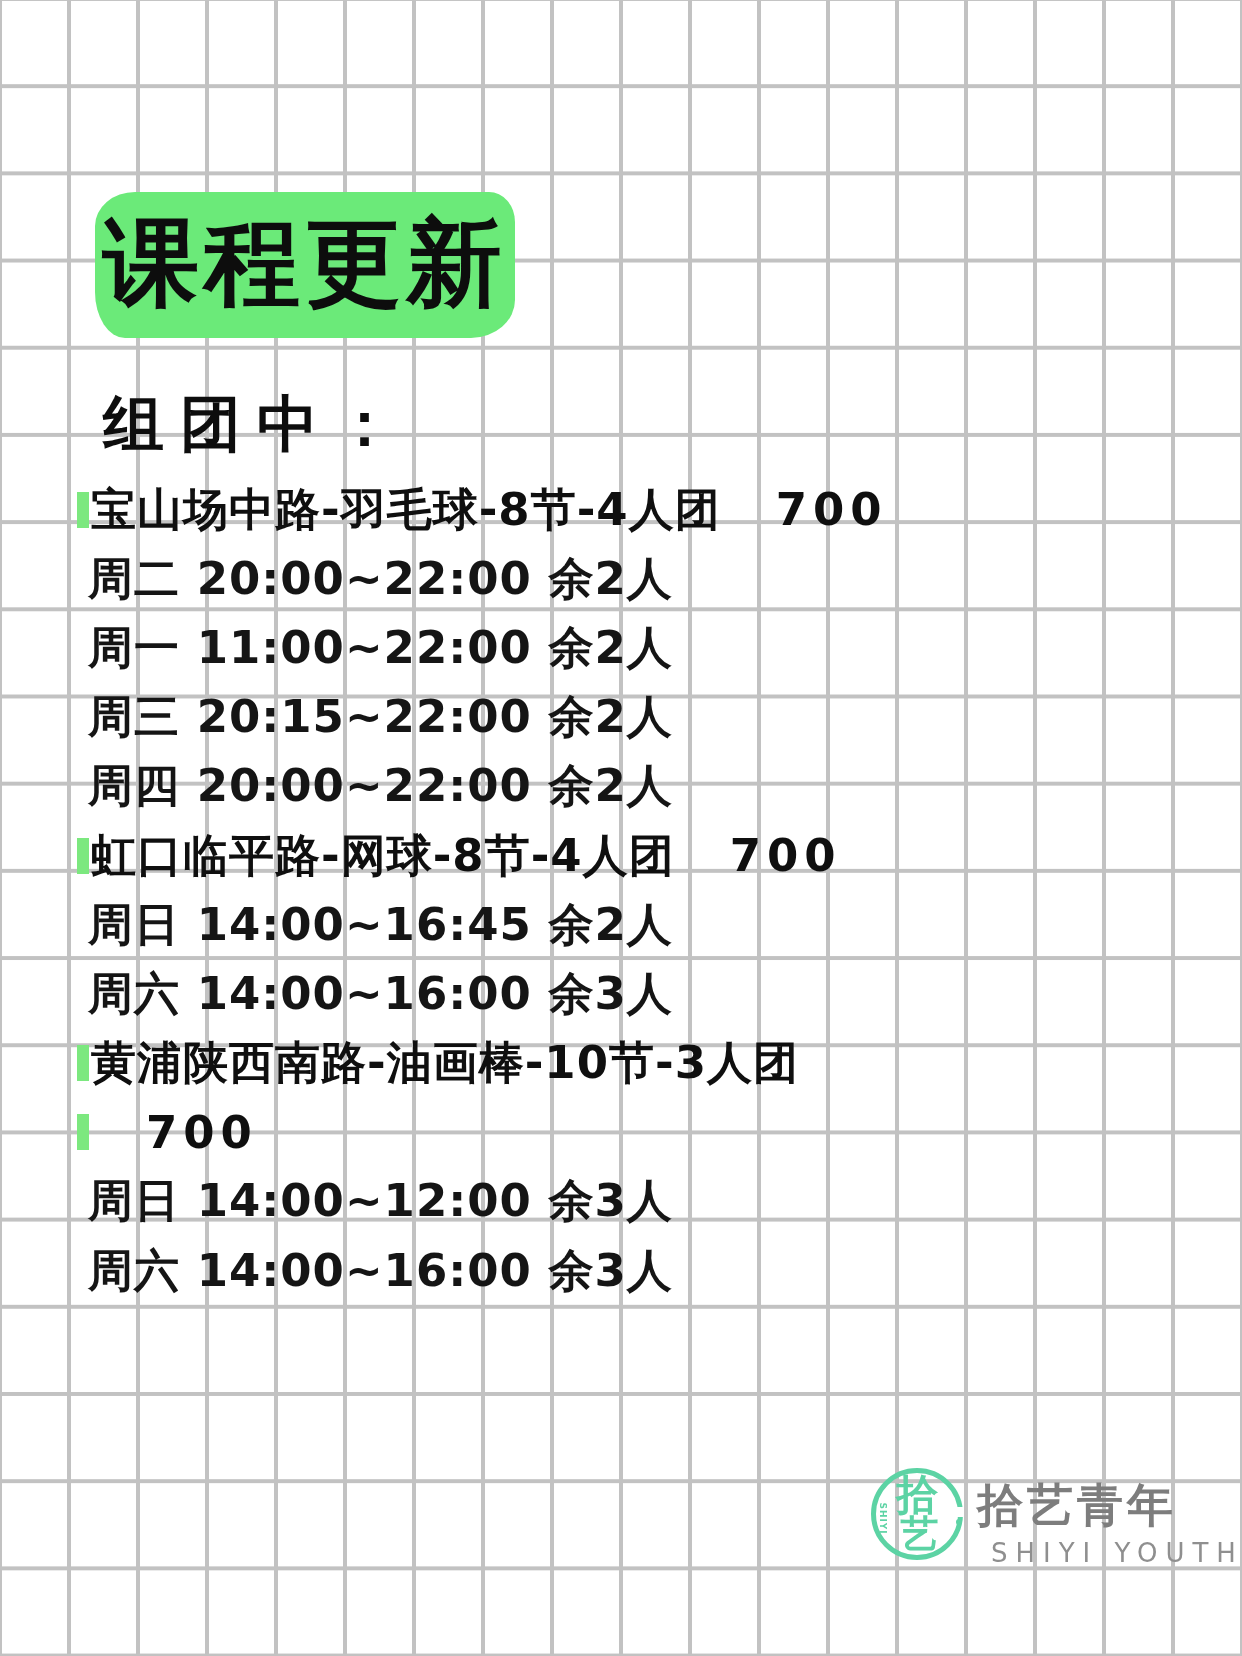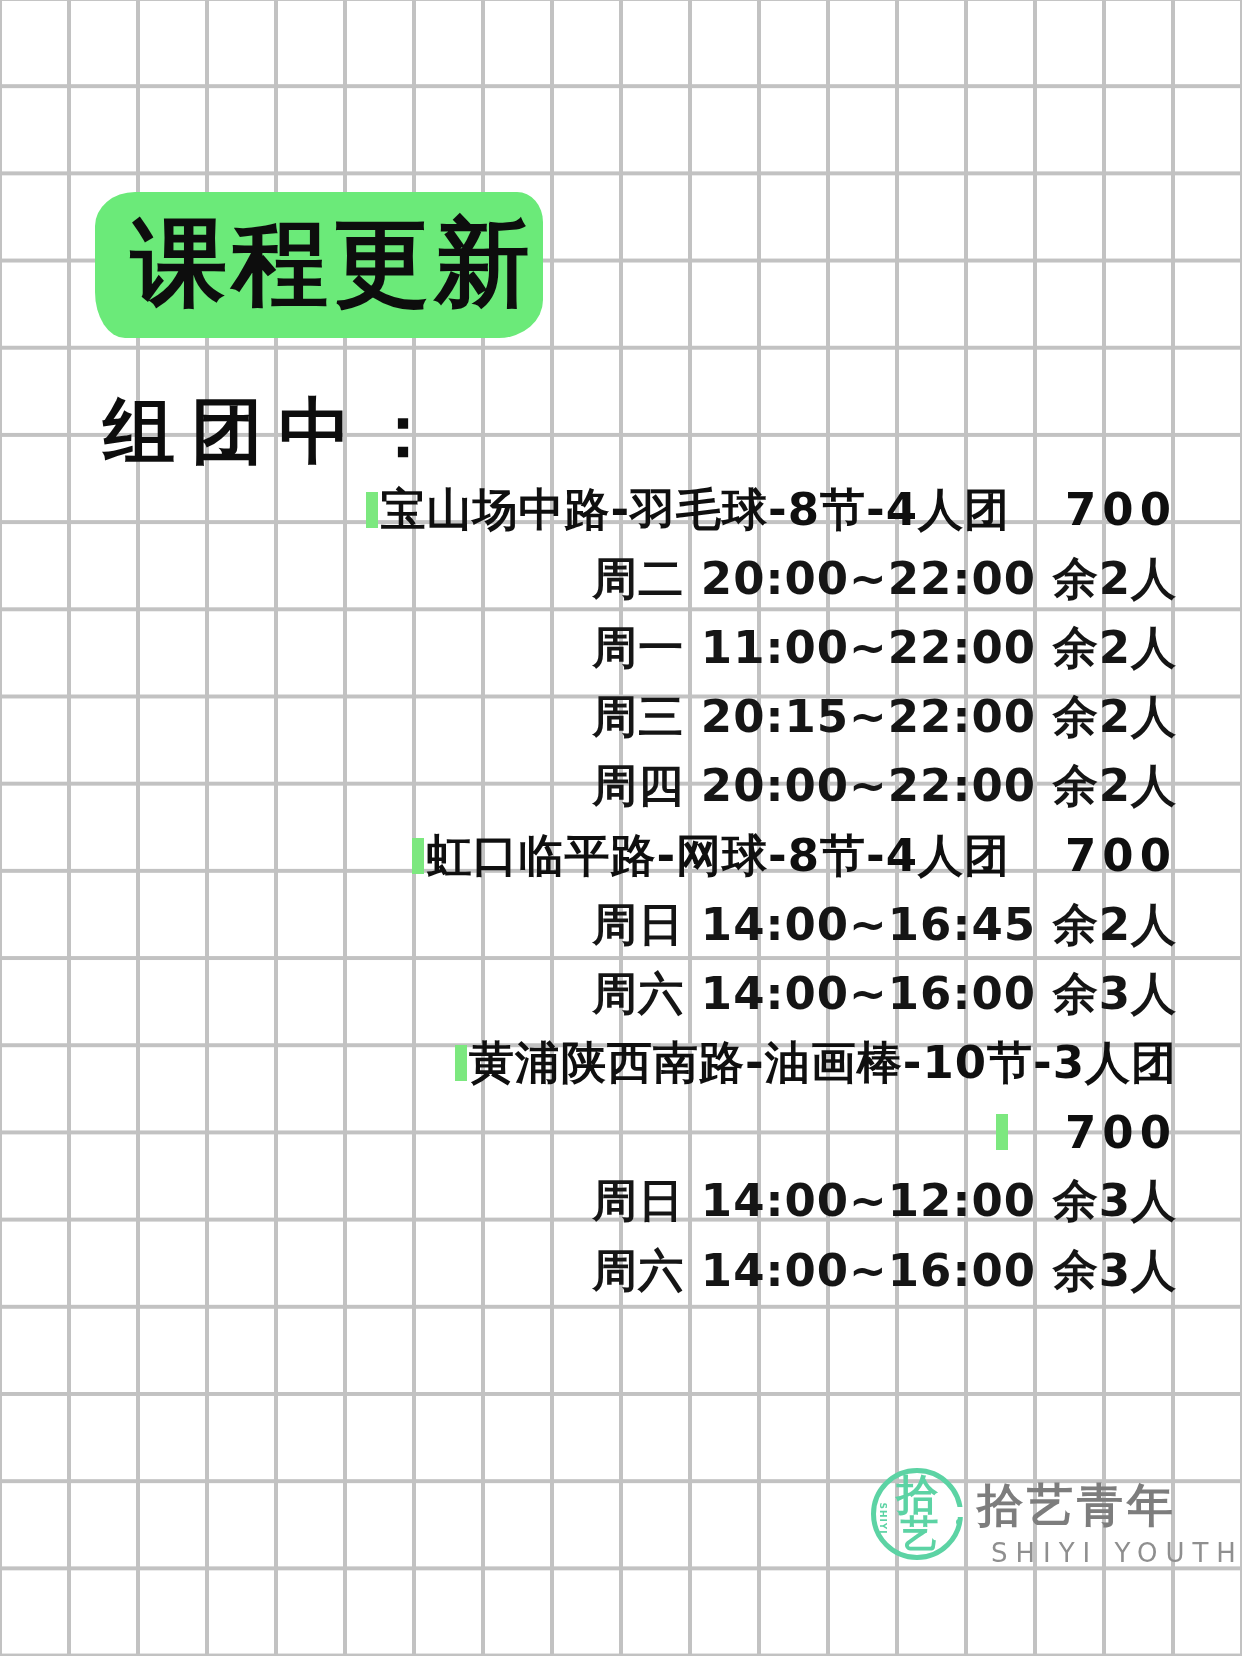--- a/index.html
+++ b/index.html
@@ -15,42 +15,41 @@
     background-position:-2px -3px;
     font-family:"DejaVu Sans",sans-serif;
     color:#141414;
   }
   
   .title-blob{
     position:absolute;left:95px;top:192px;
     width:420px;height:146px;
     background:#6bea79;
     border-radius:40px 26px 44px 30px / 34px 30px 38px 46px;
-    display:flex;align-items:center;justify-content:center;padding-left:28px;
+    display:flex;align-items:center;justify-content:center;
   }
   .title-blob .title-text{
     font-size:96px;font-weight:900;letter-spacing:5px;
     color:#0d0d0d;line-height:1;white-space:nowrap;
     transform:translateY(-2px);
   }
   
   .subtitle{
     position:absolute;left:103px;top:384px;
-    font-size:72px;font-weight:800;letter-spacing:16px;
+    font-size:61px;font-weight:800;letter-spacing:16px;
     color:#0d0d0d;white-space:nowrap;
   }
   
   .course-list{
     position:absolute;left:77px;top:475px;width:1100px;
   }
   .line{
     height:69.2px;
     display:flex;align-items:center;
     white-space:nowrap;
-    justify-content:flex-end;
   }
   .course-title-line .bullet{
     flex:0 0 auto;
     width:12px;height:36px;
     background:#7ce87f;
     margin-right:2px;
   }
   .course-name{
     font-size:45px;font-weight:900;letter-spacing:1px;color:#0f0f0f;
   }

